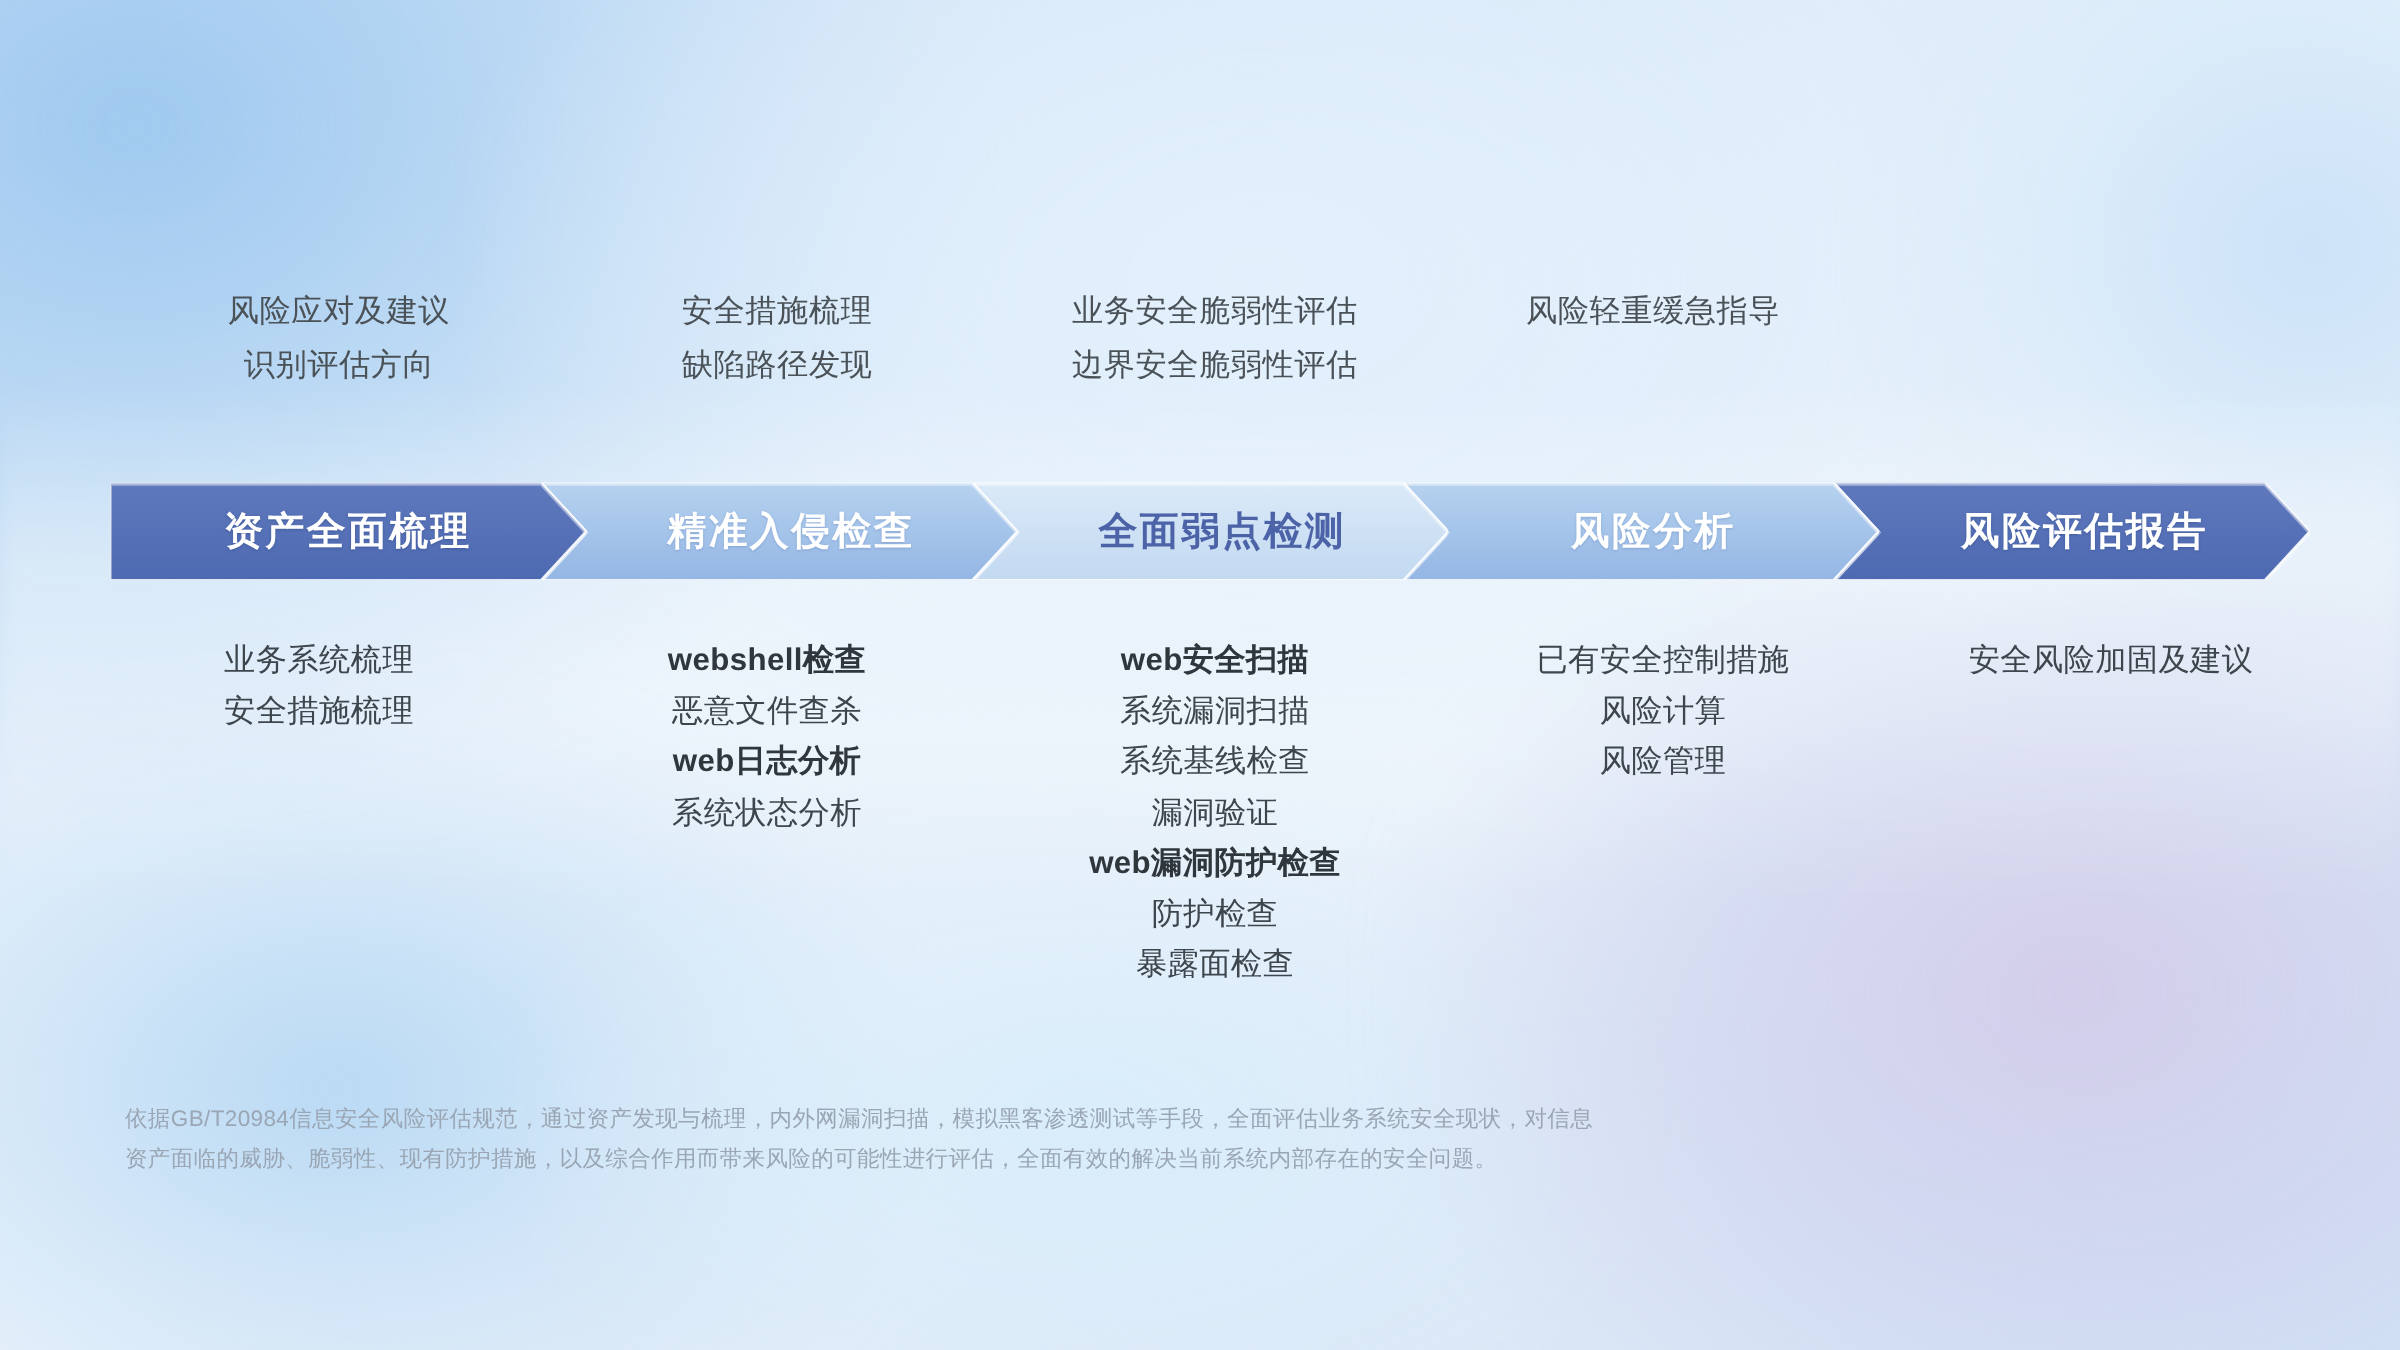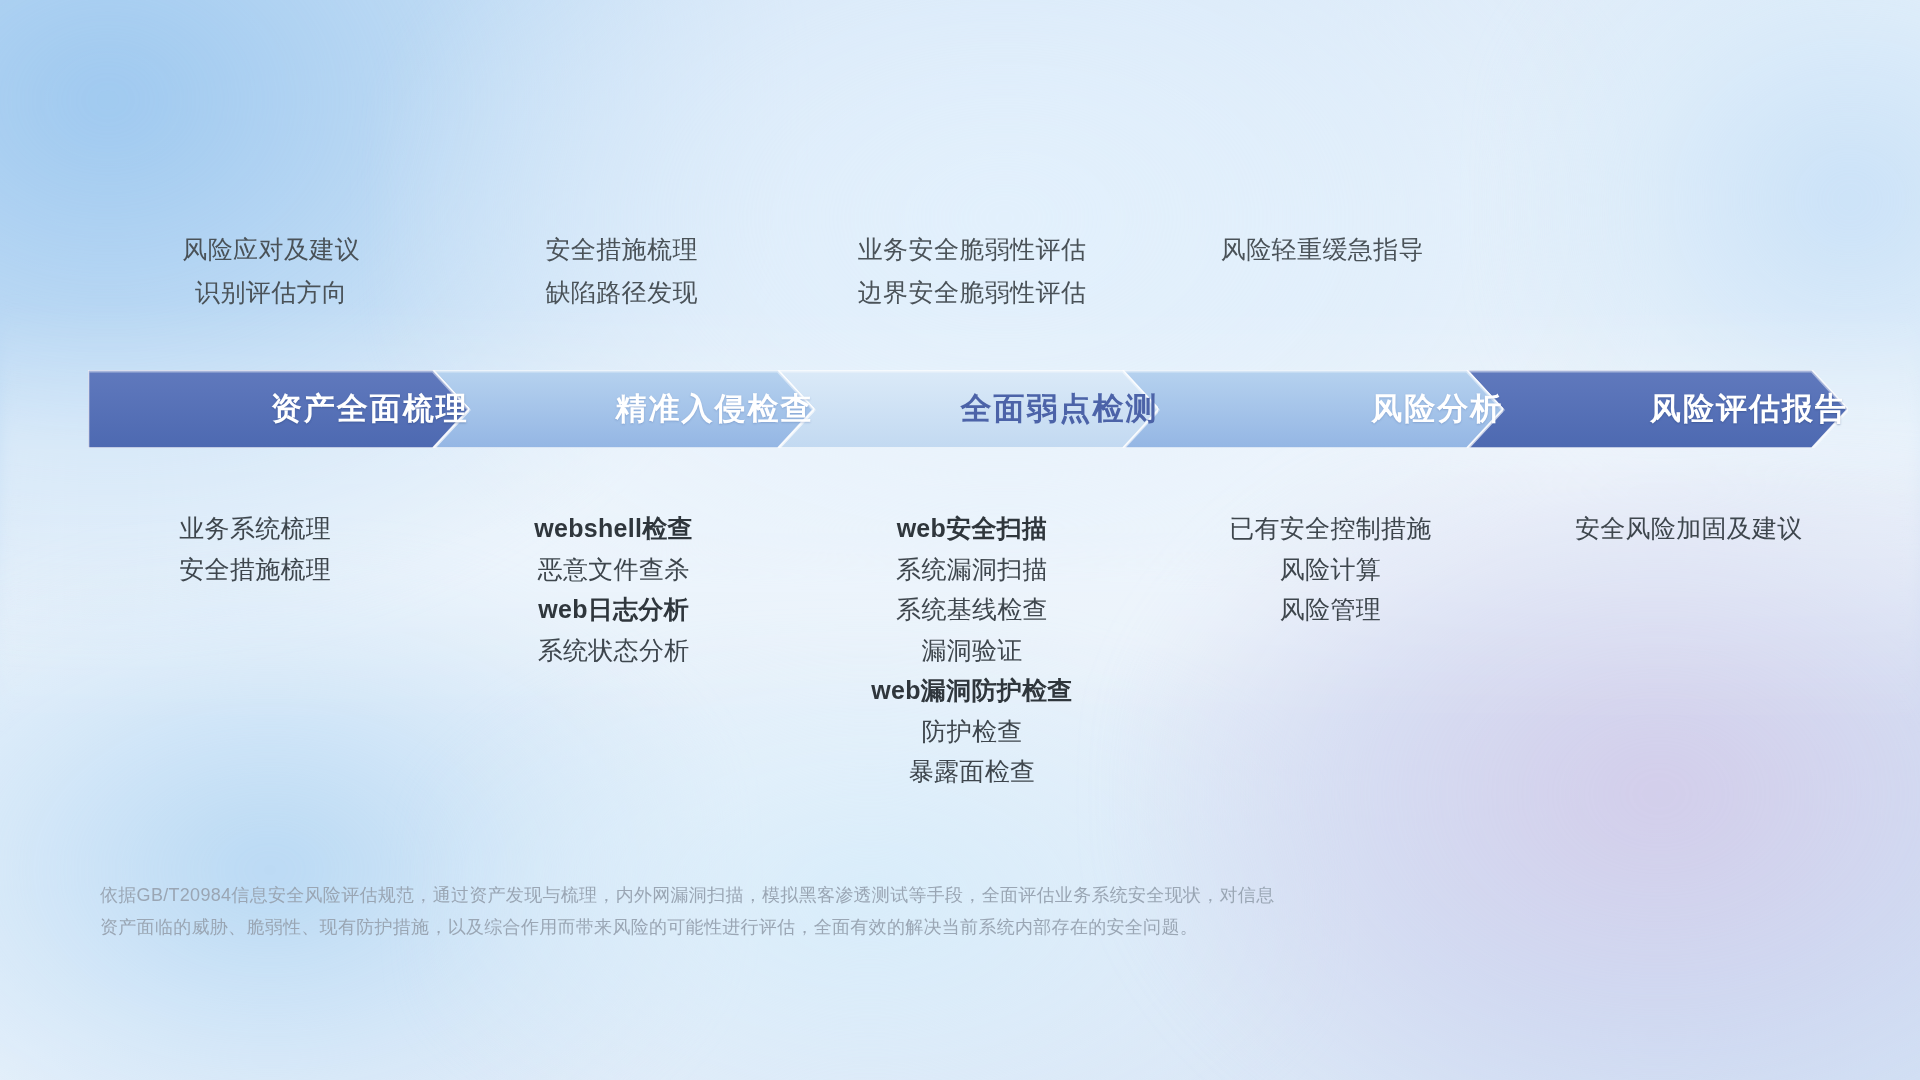--- a/index.html
+++ b/index.html
@@ -102,25 +102,25 @@
   
   .band {
     position: absolute;
     left: 88px;
     top: 370px;
     width: 1760px;
     height: 78px;
   }
   .chev {
     position: absolute;
-    top: 0;
+    top: 16px;
     height: 78px;
     display: flex;
     align-items: center;
-    justify-content: flex-end;
+    justify-content: center;
     box-sizing: border-box;
   }
   .chev .shape {
     position: absolute;
     inset: 0;
   }
   .chev .label {
     position: relative;
     z-index: 3;
     font-size: 31px;

